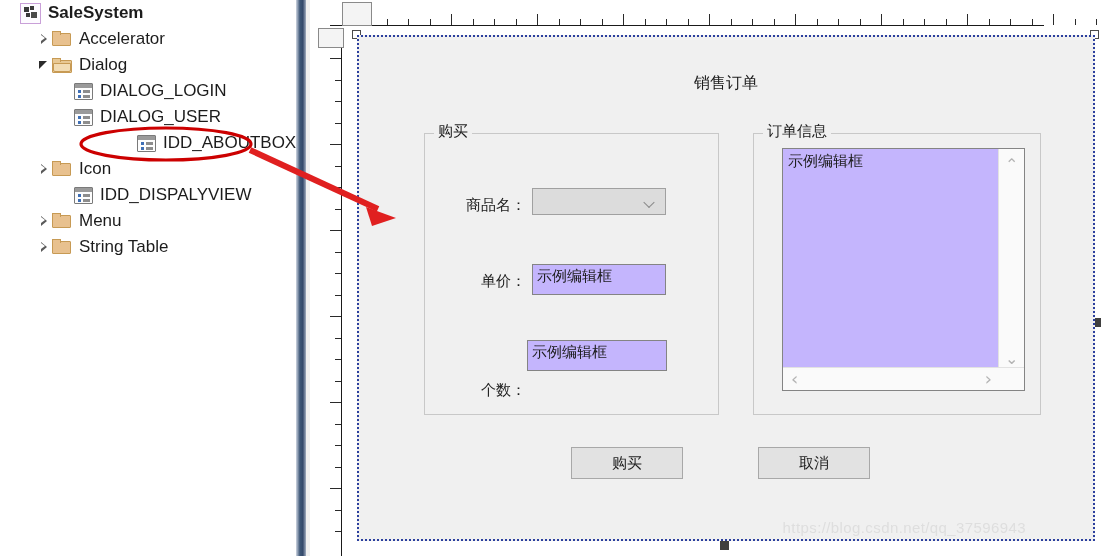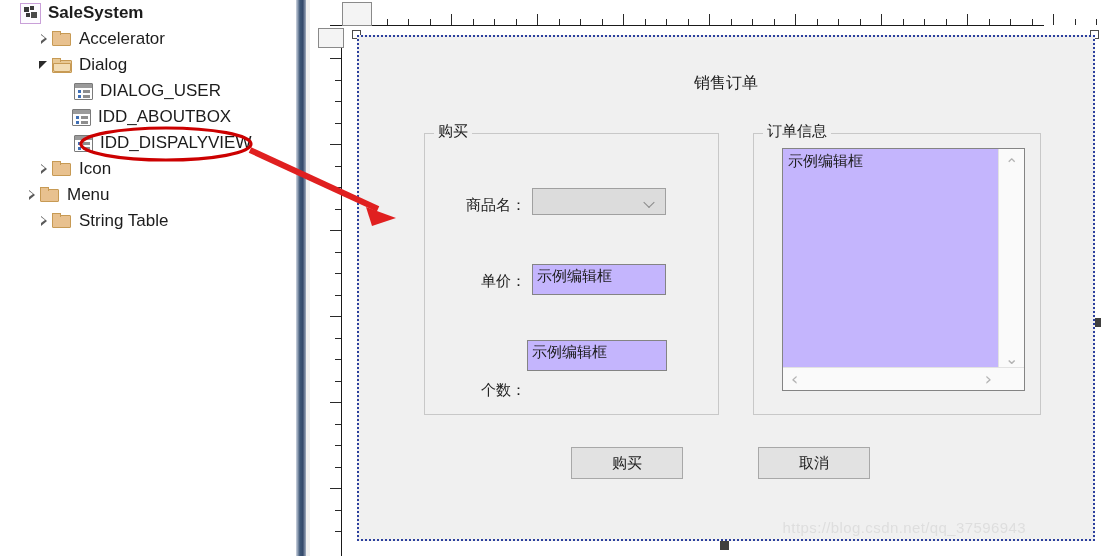--- a/index.html
+++ b/index.html
@@ -229,65 +229,75 @@
     <div class="tree-row" style="padding-left:38px;">
       <span class="expander expanded"></span>
       <span class="icon-box ico-folder-open">
         <span class="bk"></span>
           <span class="tab"></span>
           <span class="flap"></span>
       </span>
       <span class="tree-label">Dialog</span>
     </div>
 
-
-
     <div class="tree-row" style="padding-left:74px;">
       <span class="icon-box ico-dialog">
         <span class="bar"></span>
           <span class="s s1"></span>
           <span class="s s2"></span>
         <span class="l l1"></span>
           <span class="l l2"></span>
       </span>
-      <span class="tree-label">DIALOG_USER</span>
-    </div>
-
-    <div class="tree-row" style="padding-left:72px;">
-      <span class="icon-box ico-dialog">
-        <span class="bar"></span>
-          <span class="s s1"></span>
-          <span class="s s2"></span>
-        <span class="l l1"></span>
-          <span class="l l2"></span>
-      </span>
-      <span class="tree-label">IDD_ABOUTBOX</span>
-    </div>
+      <span class="tree-label">DIALOG_LOGIN</span>
+    </div>
+
 
     <div class="tree-row" style="padding-left:74px;">
       <span class="icon-box ico-dialog">
         <span class="bar"></span>
           <span class="s s1"></span>
           <span class="s s2"></span>
         <span class="l l1"></span>
           <span class="l l2"></span>
       </span>
-      <span class="tree-label">IDD_DISPALYVIEW</span>
+      <span class="tree-label">DIALOG_USER</span>
+    </div>
+
+    <div class="tree-row" style="padding-left:102px;margin-left:35px;">
+      <span class="icon-box ico-dialog">
+        <span class="bar"></span>
+          <span class="s s1"></span>
+          <span class="s s2"></span>
+        <span class="l l1"></span>
+          <span class="l l2"></span>
+      </span>
+      <span class="tree-label">IDD_ABOUTBOX</span>
     </div>
 
     <div class="tree-row" style="padding-left:38px;">
       <span class="expander collapsed"></span>
       <span class="icon-box ico-folder">
         <span class="bk"></span>
           <span class="tab"></span>
       </span>
       <span class="tree-label">Icon</span>
     </div>
 
-    <div class="tree-row" style="padding-left:26px;">
+    <div class="tree-row" style="padding-left:74px;">
+      <span class="icon-box ico-dialog">
+        <span class="bar"></span>
+          <span class="s s1"></span>
+          <span class="s s2"></span>
+        <span class="l l1"></span>
+          <span class="l l2"></span>
+      </span>
+      <span class="tree-label">IDD_DISPALYVIEW</span>
+    </div>
+
+    <div class="tree-row" style="padding-left:38px;">
       <span class="expander collapsed"></span>
       <span class="icon-box ico-folder">
         <span class="bk"></span>
           <span class="tab"></span>
       </span>
       <span class="tree-label">Menu</span>
     </div>
 
     <div class="tree-row" style="padding-left:38px;">
       <span class="expander collapsed"></span>

